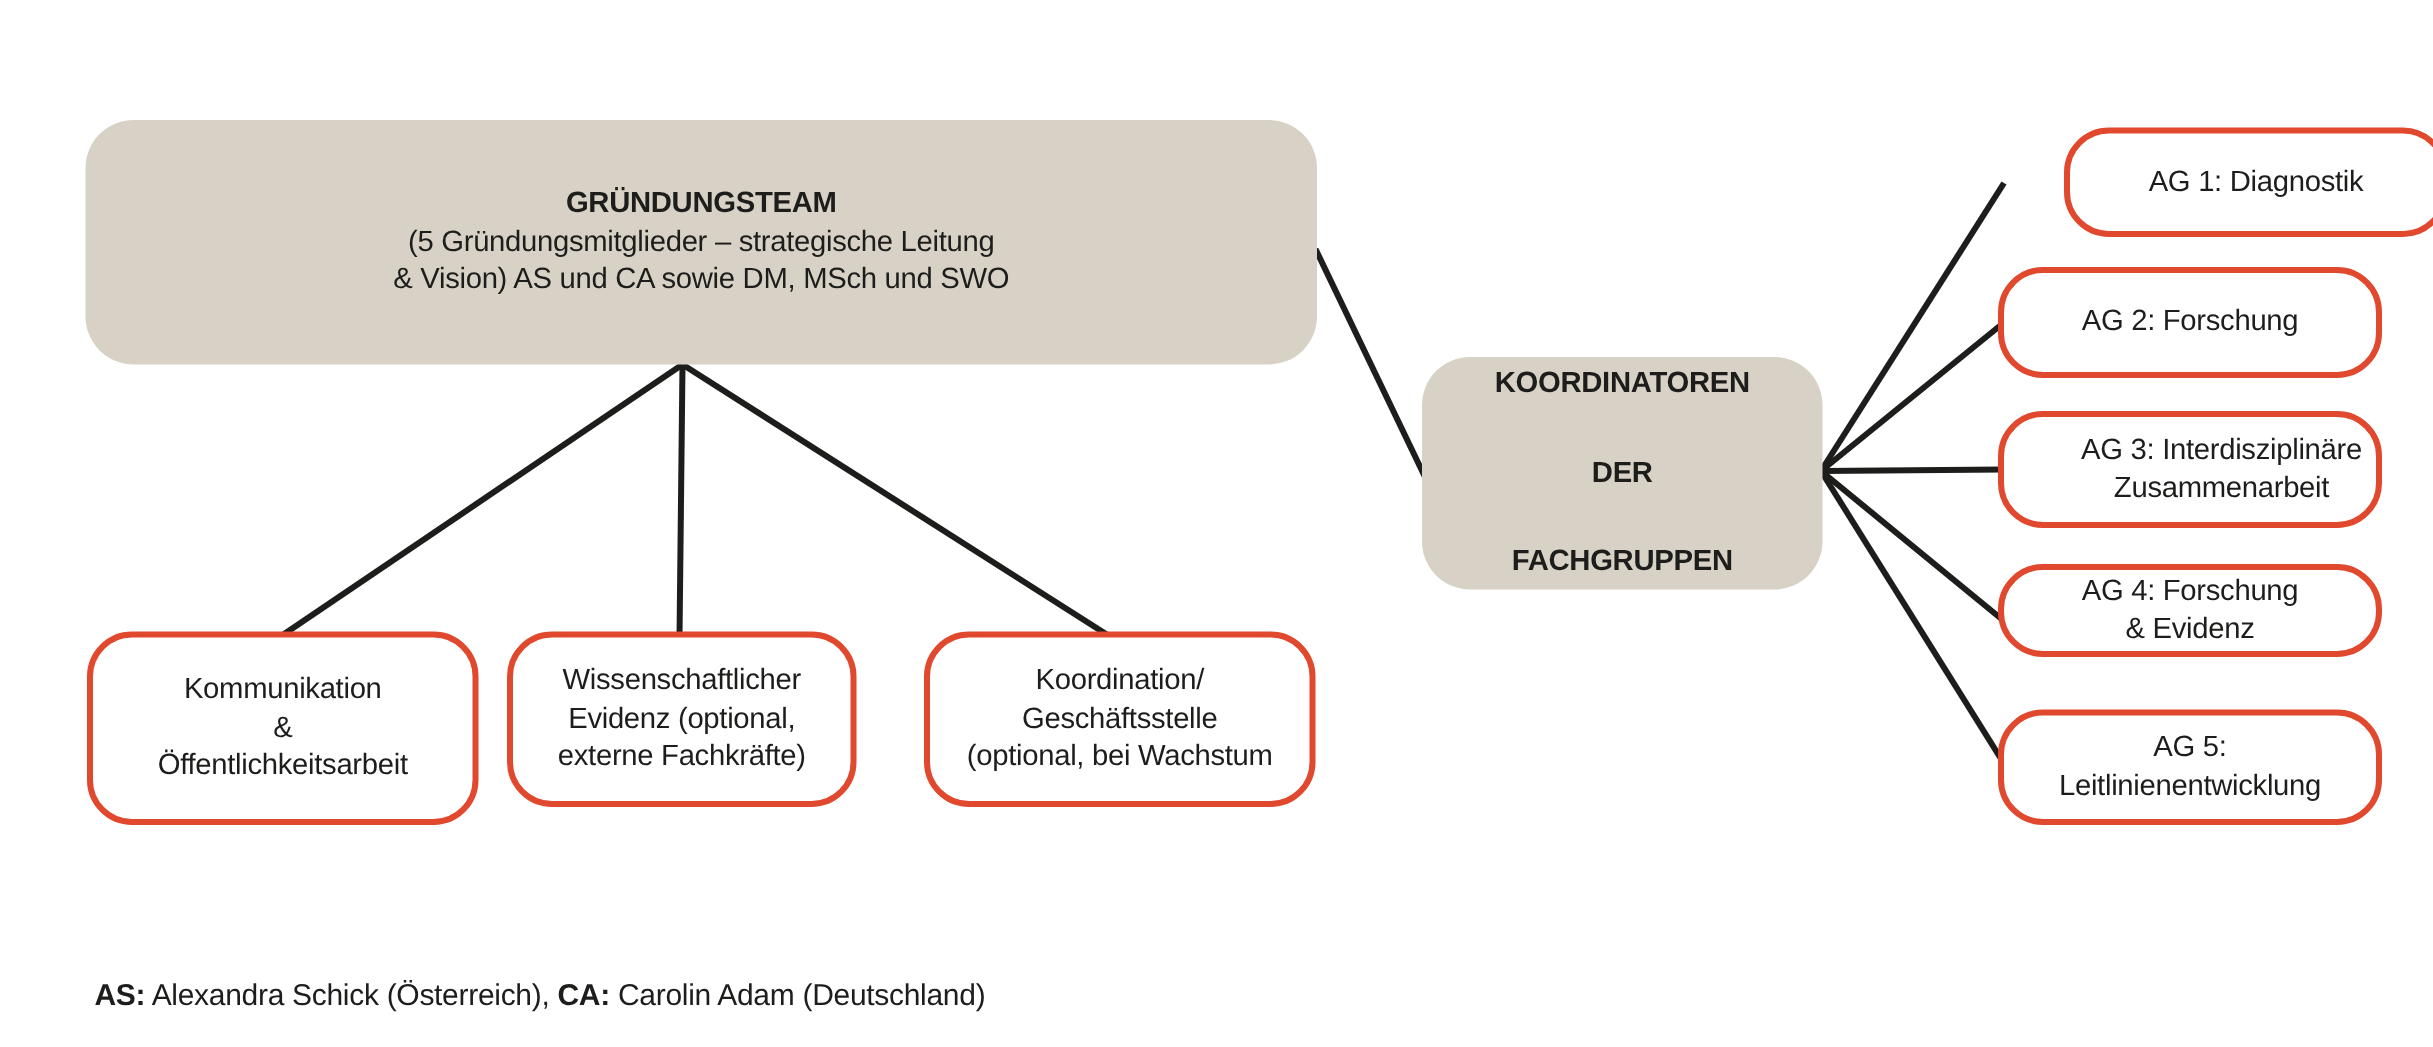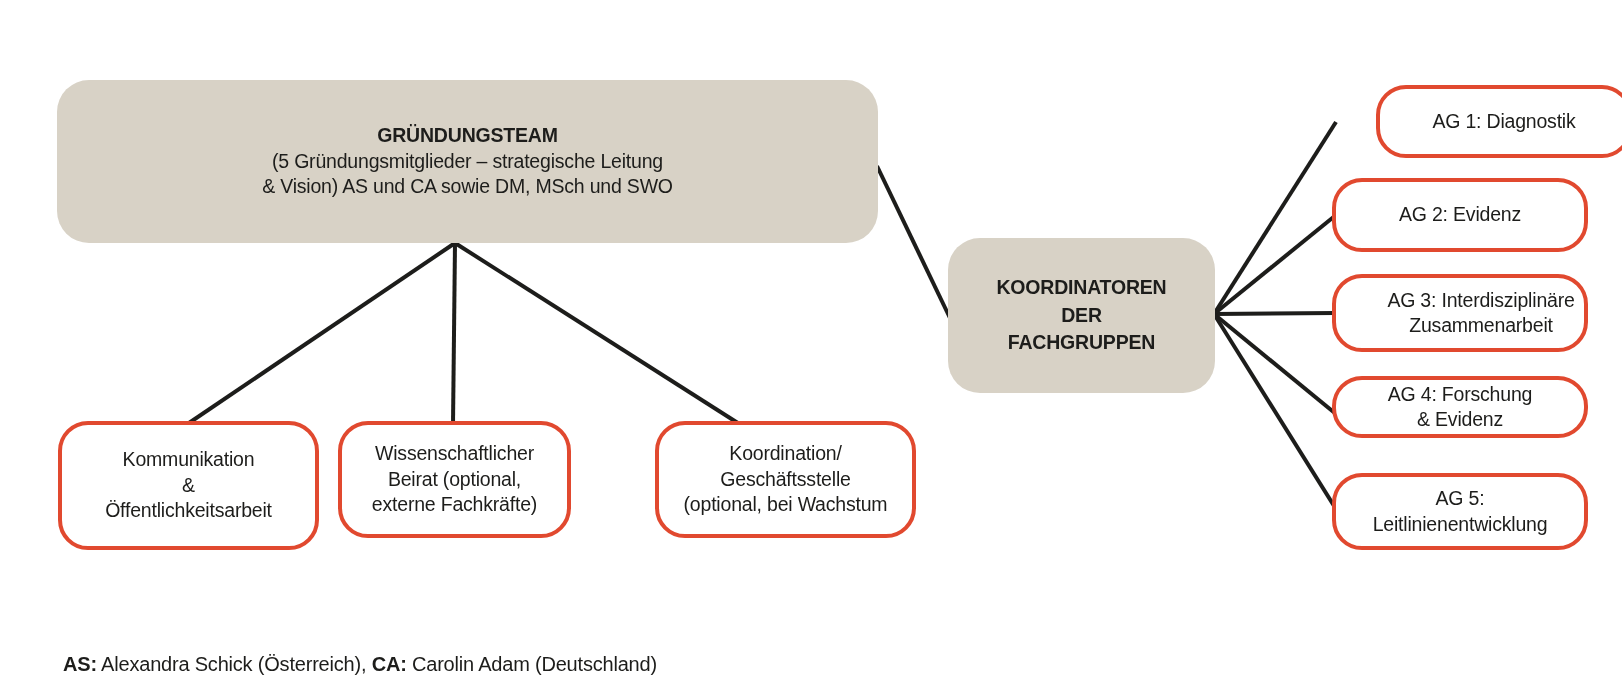--- a/index.html
+++ b/index.html
@@ -56,22 +56,22 @@
     line-height: 29.5px;
     white-space: pre-wrap;
     letter-spacing: -0.2px;
   }
   .b { font-weight: bold; }
 
   
   #gruendungsteam   { left: 57px;  top: 80px;  width: 821px; height: 163px; }
   #kommunikation    { left: 58px;  top: 421px; width: 261px; height: 129px; }
   #beirat           { left: 338px; top: 421px; width: 233px; height: 117px; }
-  #koordination     { left: 616px; top: 421px; width: 261px; height: 117px; margin-left: 39px; }
-  #koordinatoren    { left: 948px; top: 238px; width: 267px; height: 155px; }
+  #koordination     { left: 616px; top: 421px; width: 261px; height: 117px; }
+  #koordinatoren    { left: 948px; top: 238px; width: 267px; height: 155px; gap: 32px; }
   #ag1              { left: 1376px; top: 85px;  width: 256px; height: 73px; }
   #ag2              { left: 1332px; top: 178px; width: 256px; height: 74px; }
   #ag3              { left: 1332px; top: 274px; width: 256px; height: 78px; padding-left: 42px; }
   #ag4              { left: 1332px; top: 376px; width: 256px; height: 62px; }
   #ag5              { left: 1332px; top: 473px; width: 256px; height: 77px; }
 </style>
 </head>
 <body>
 
 <div class="stage">
@@ -95,42 +95,42 @@
   </div>
 
   <div id="kommunikation" class="node redbox">
     <div>Kommunikation</div>
     <div>&amp;</div>
     <div>Öffentlichkeitsarbeit</div>
   </div>
 
   <div id="beirat" class="node redbox">
     <div>Wissenschaftlicher</div>
-    <div>Beirat (optional,</div>
+    <div>Evidenz (optional,</div>
     <div>externe Fachkräfte)</div>
   </div>
 
   <div id="koordination" class="node redbox">
     <div>Koordination/</div>
     <div>Geschäftsstelle</div>
     <div>(optional, bei Wachstum</div>
   </div>
 
   <div id="koordinatoren" class="node beige koord">
     <div>KOORDINATOREN</div>
     <div>DER</div>
     <div>FACHGRUPPEN</div>
   </div>
 
   <div id="ag1" class="node redbox">
     <div>AG 1: Diagnostik</div>
   </div>
 
   <div id="ag2" class="node redbox">
-    <div>AG 2: Evidenz</div>
+    <div>AG 2: Forschung</div>
   </div>
 
   <div id="ag3" class="node redbox">
     <div>AG 3: Interdisziplinäre</div>
     <div>Zusammenarbeit</div>
   </div>
 
   <div id="ag4" class="node redbox">
     <div>AG 4: Forschung</div>
     <div>&amp; Evidenz</div>

